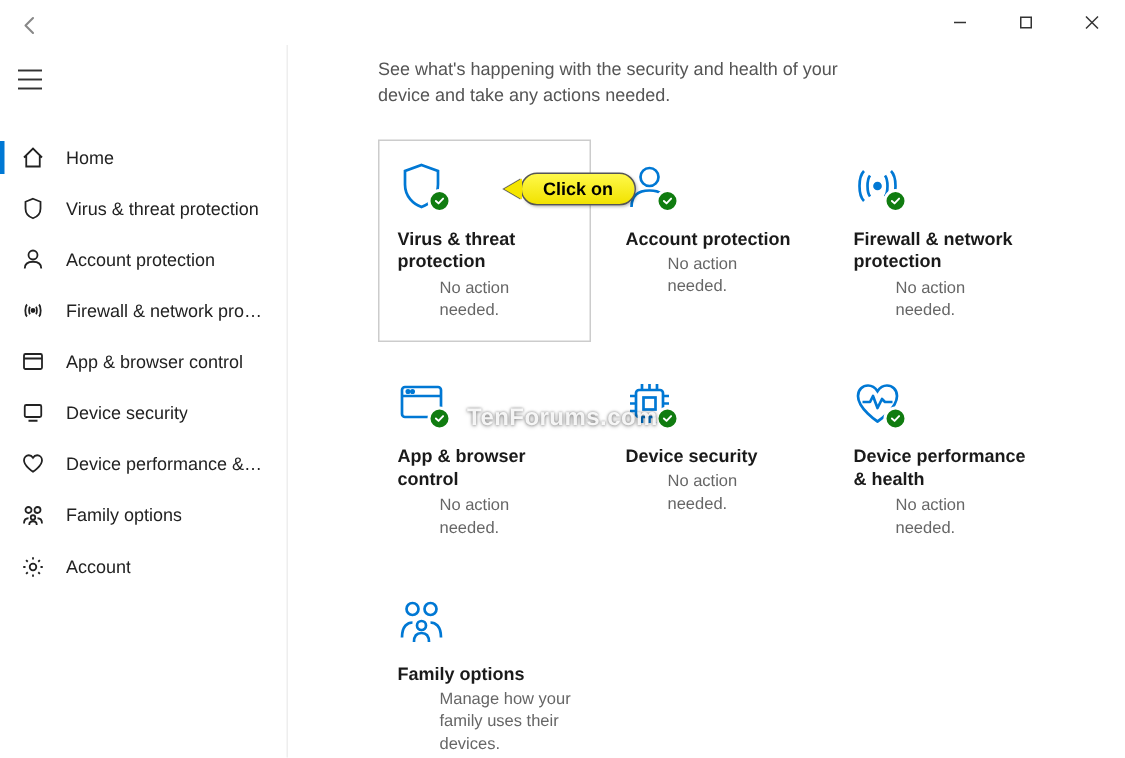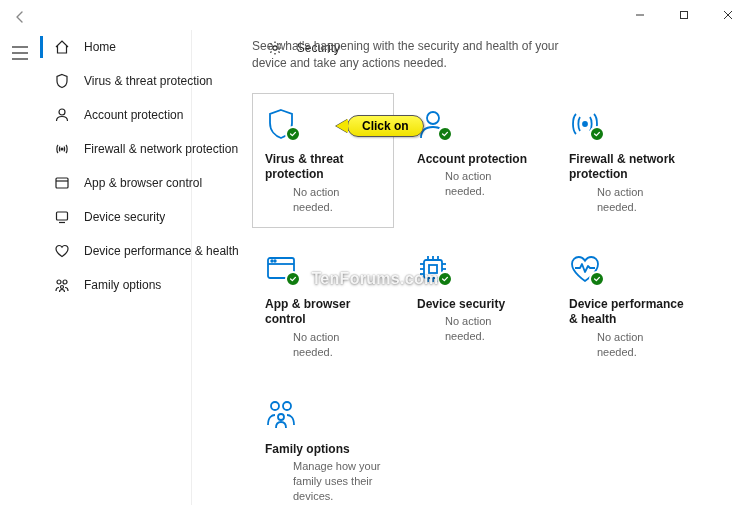--- a/index.html
+++ b/index.html
@@ -31,21 +31,21 @@
   }
   
   .main {
     display: flex;
     height: calc(100% - 30px);
   }
   .sidebar {
     width: 192px;
     border-right: 1px solid #eee;
     display: flex;
-    flex-direction: row;
+    flex-direction: column;
     padding-top: 0;
     background: #fff;
     position: relative;
   }
   .sidebar-top {
     padding: 0 0 10px 0;
   }
   .back-btn {
     width: 40px;
     height: 30px;
@@ -346,21 +346,21 @@
       </li>
     </ul>
     <ul class="nav sidebar-bottom">
       <li>
         <span class="nav-icon">
           <svg width="16" height="16" viewBox="0 0 16 16" fill="none" stroke="#222" stroke-width="1.2">
               <circle cx="8" cy="8" r="2.2"></circle>
               <path d="M8 1.5 V3 M8 13 V14.5 M1.5 8 H3 M13 8 H14.5 M3.4 3.4 L4.5 4.5 M11.5 11.5 L12.6 12.6 M12.6 3.4 L11.5 4.5 M4.5 11.5 L3.4 12.6"></path>
             </svg>
         </span>
-        <span class="nav-label">Security</span>
+        <span class="nav-label">Account</span>
       </li>
     </ul>
   </aside>
 
   <section class="content">
     <p class="page-sub">See what's happening with the security and health of your device and take any actions needed.</p>
 
     <div class="cards">
 
       <div class="card highlight">

